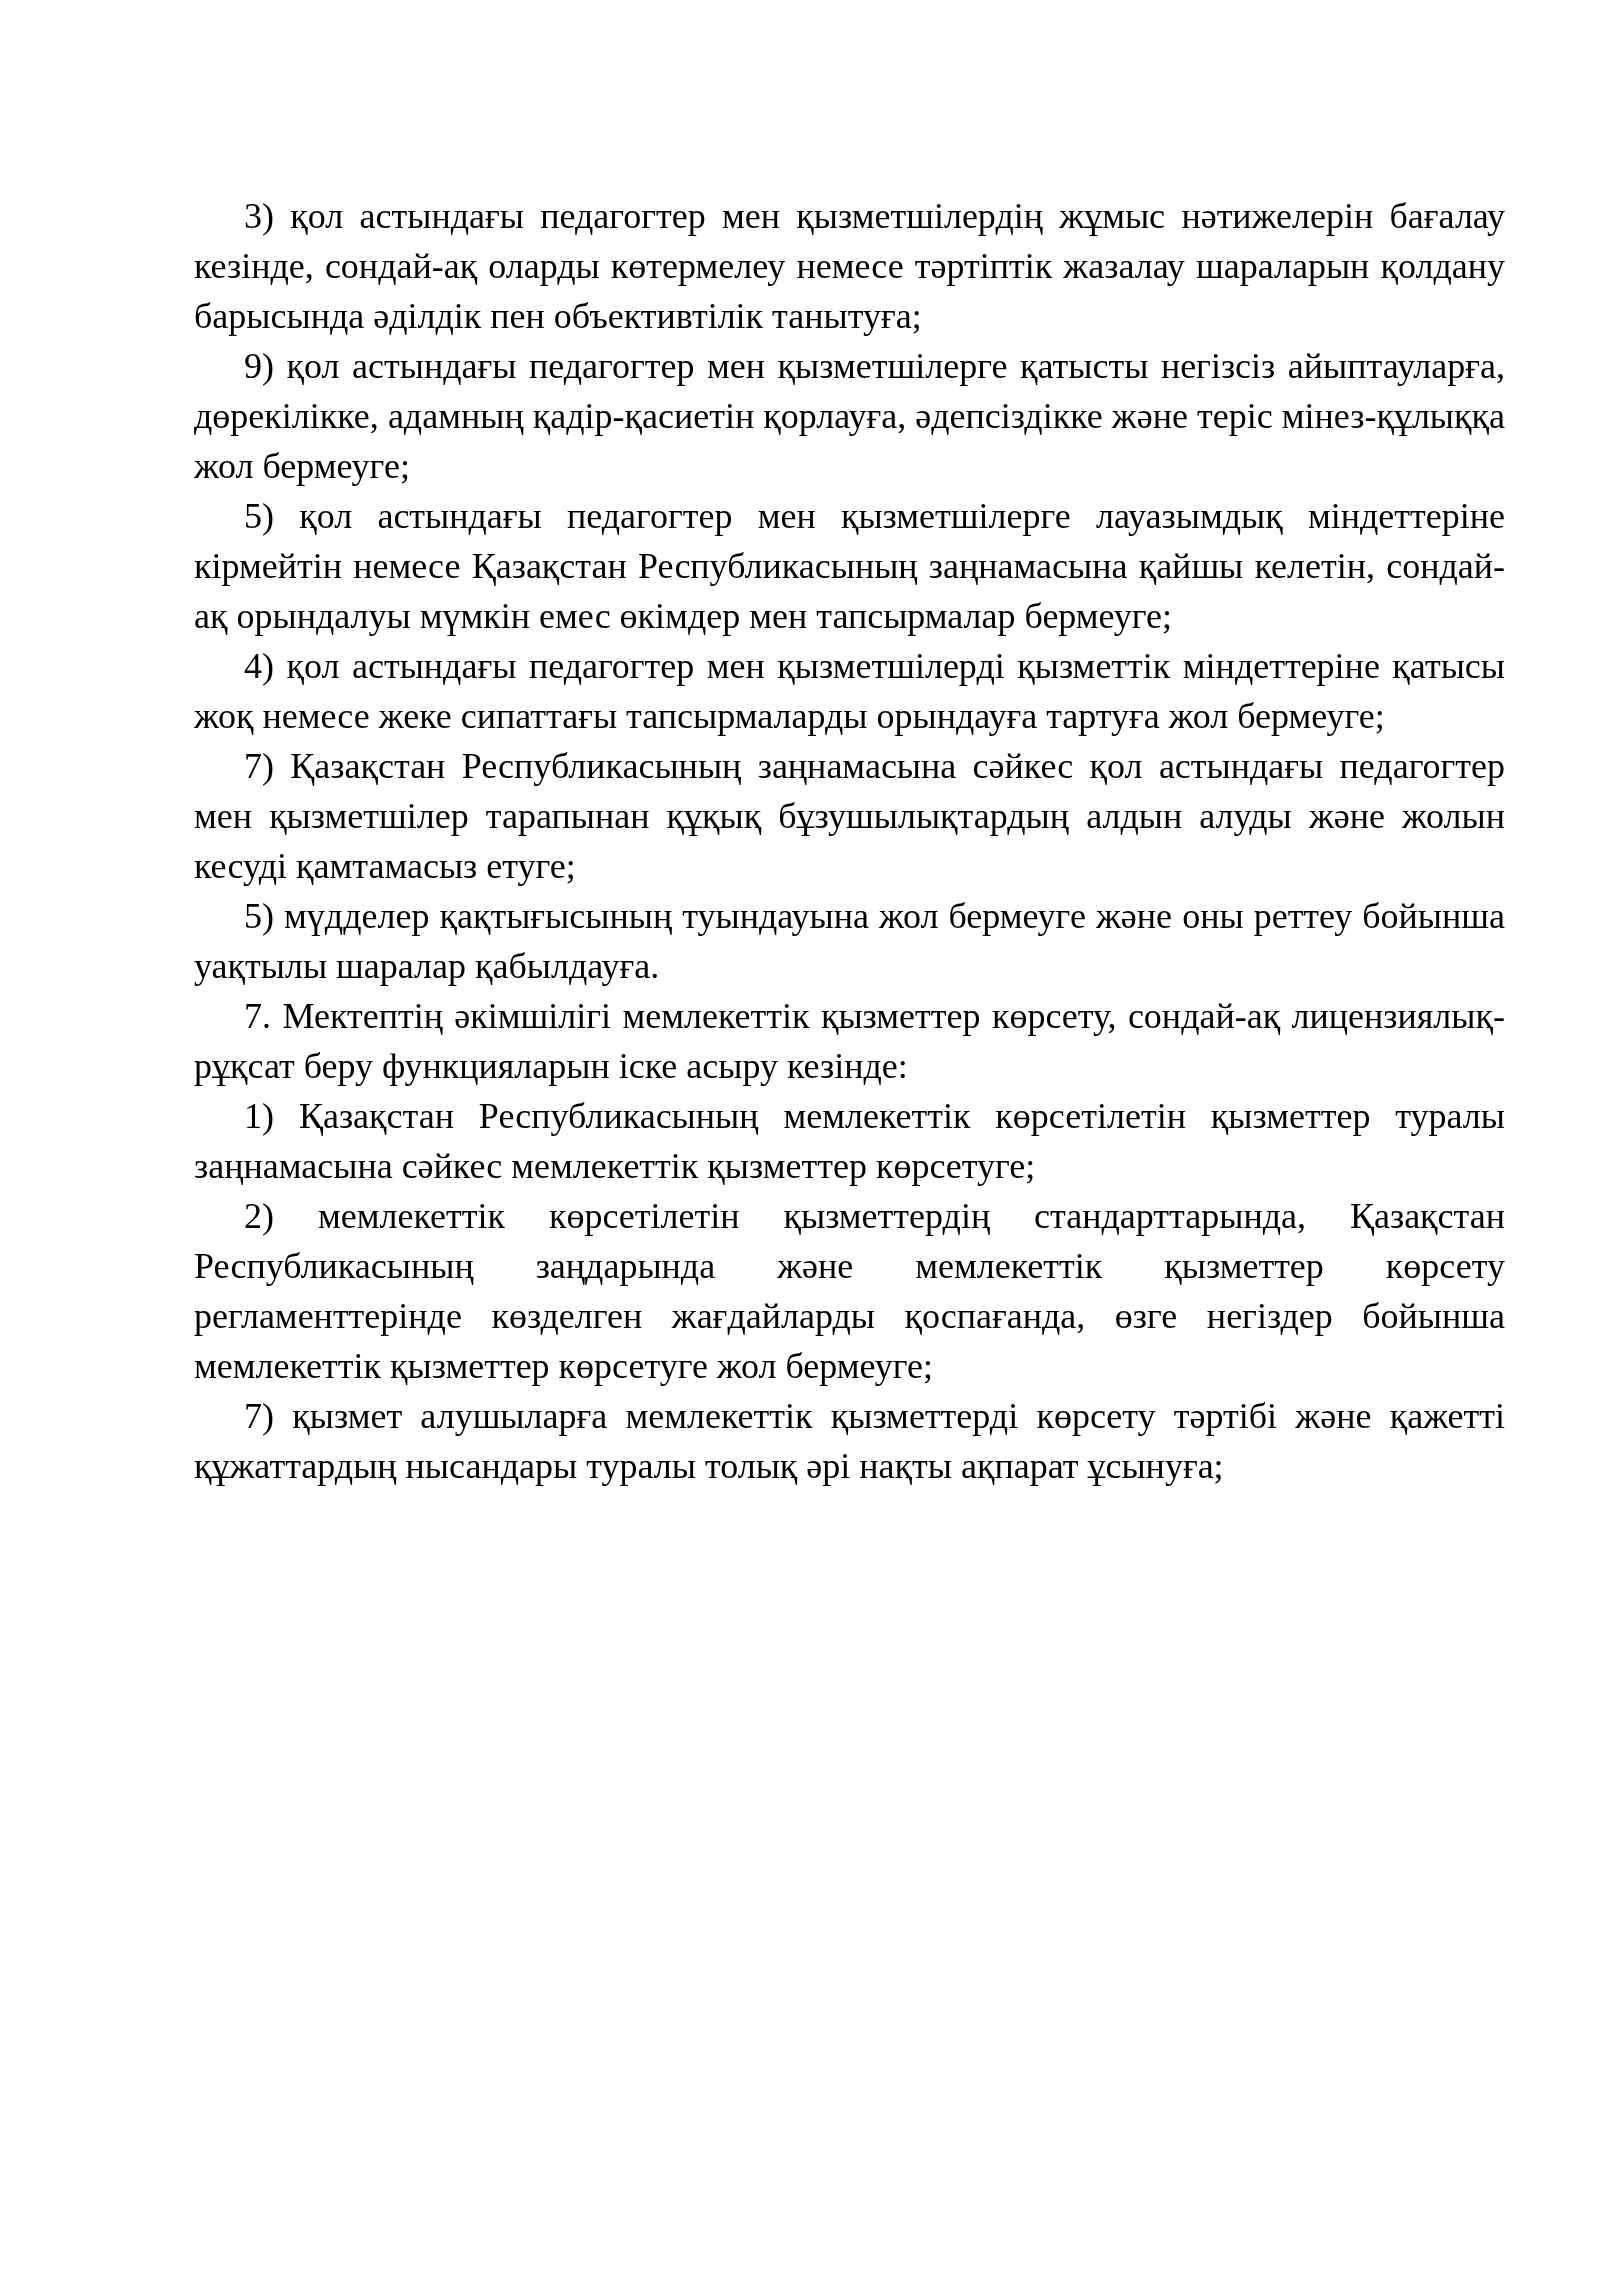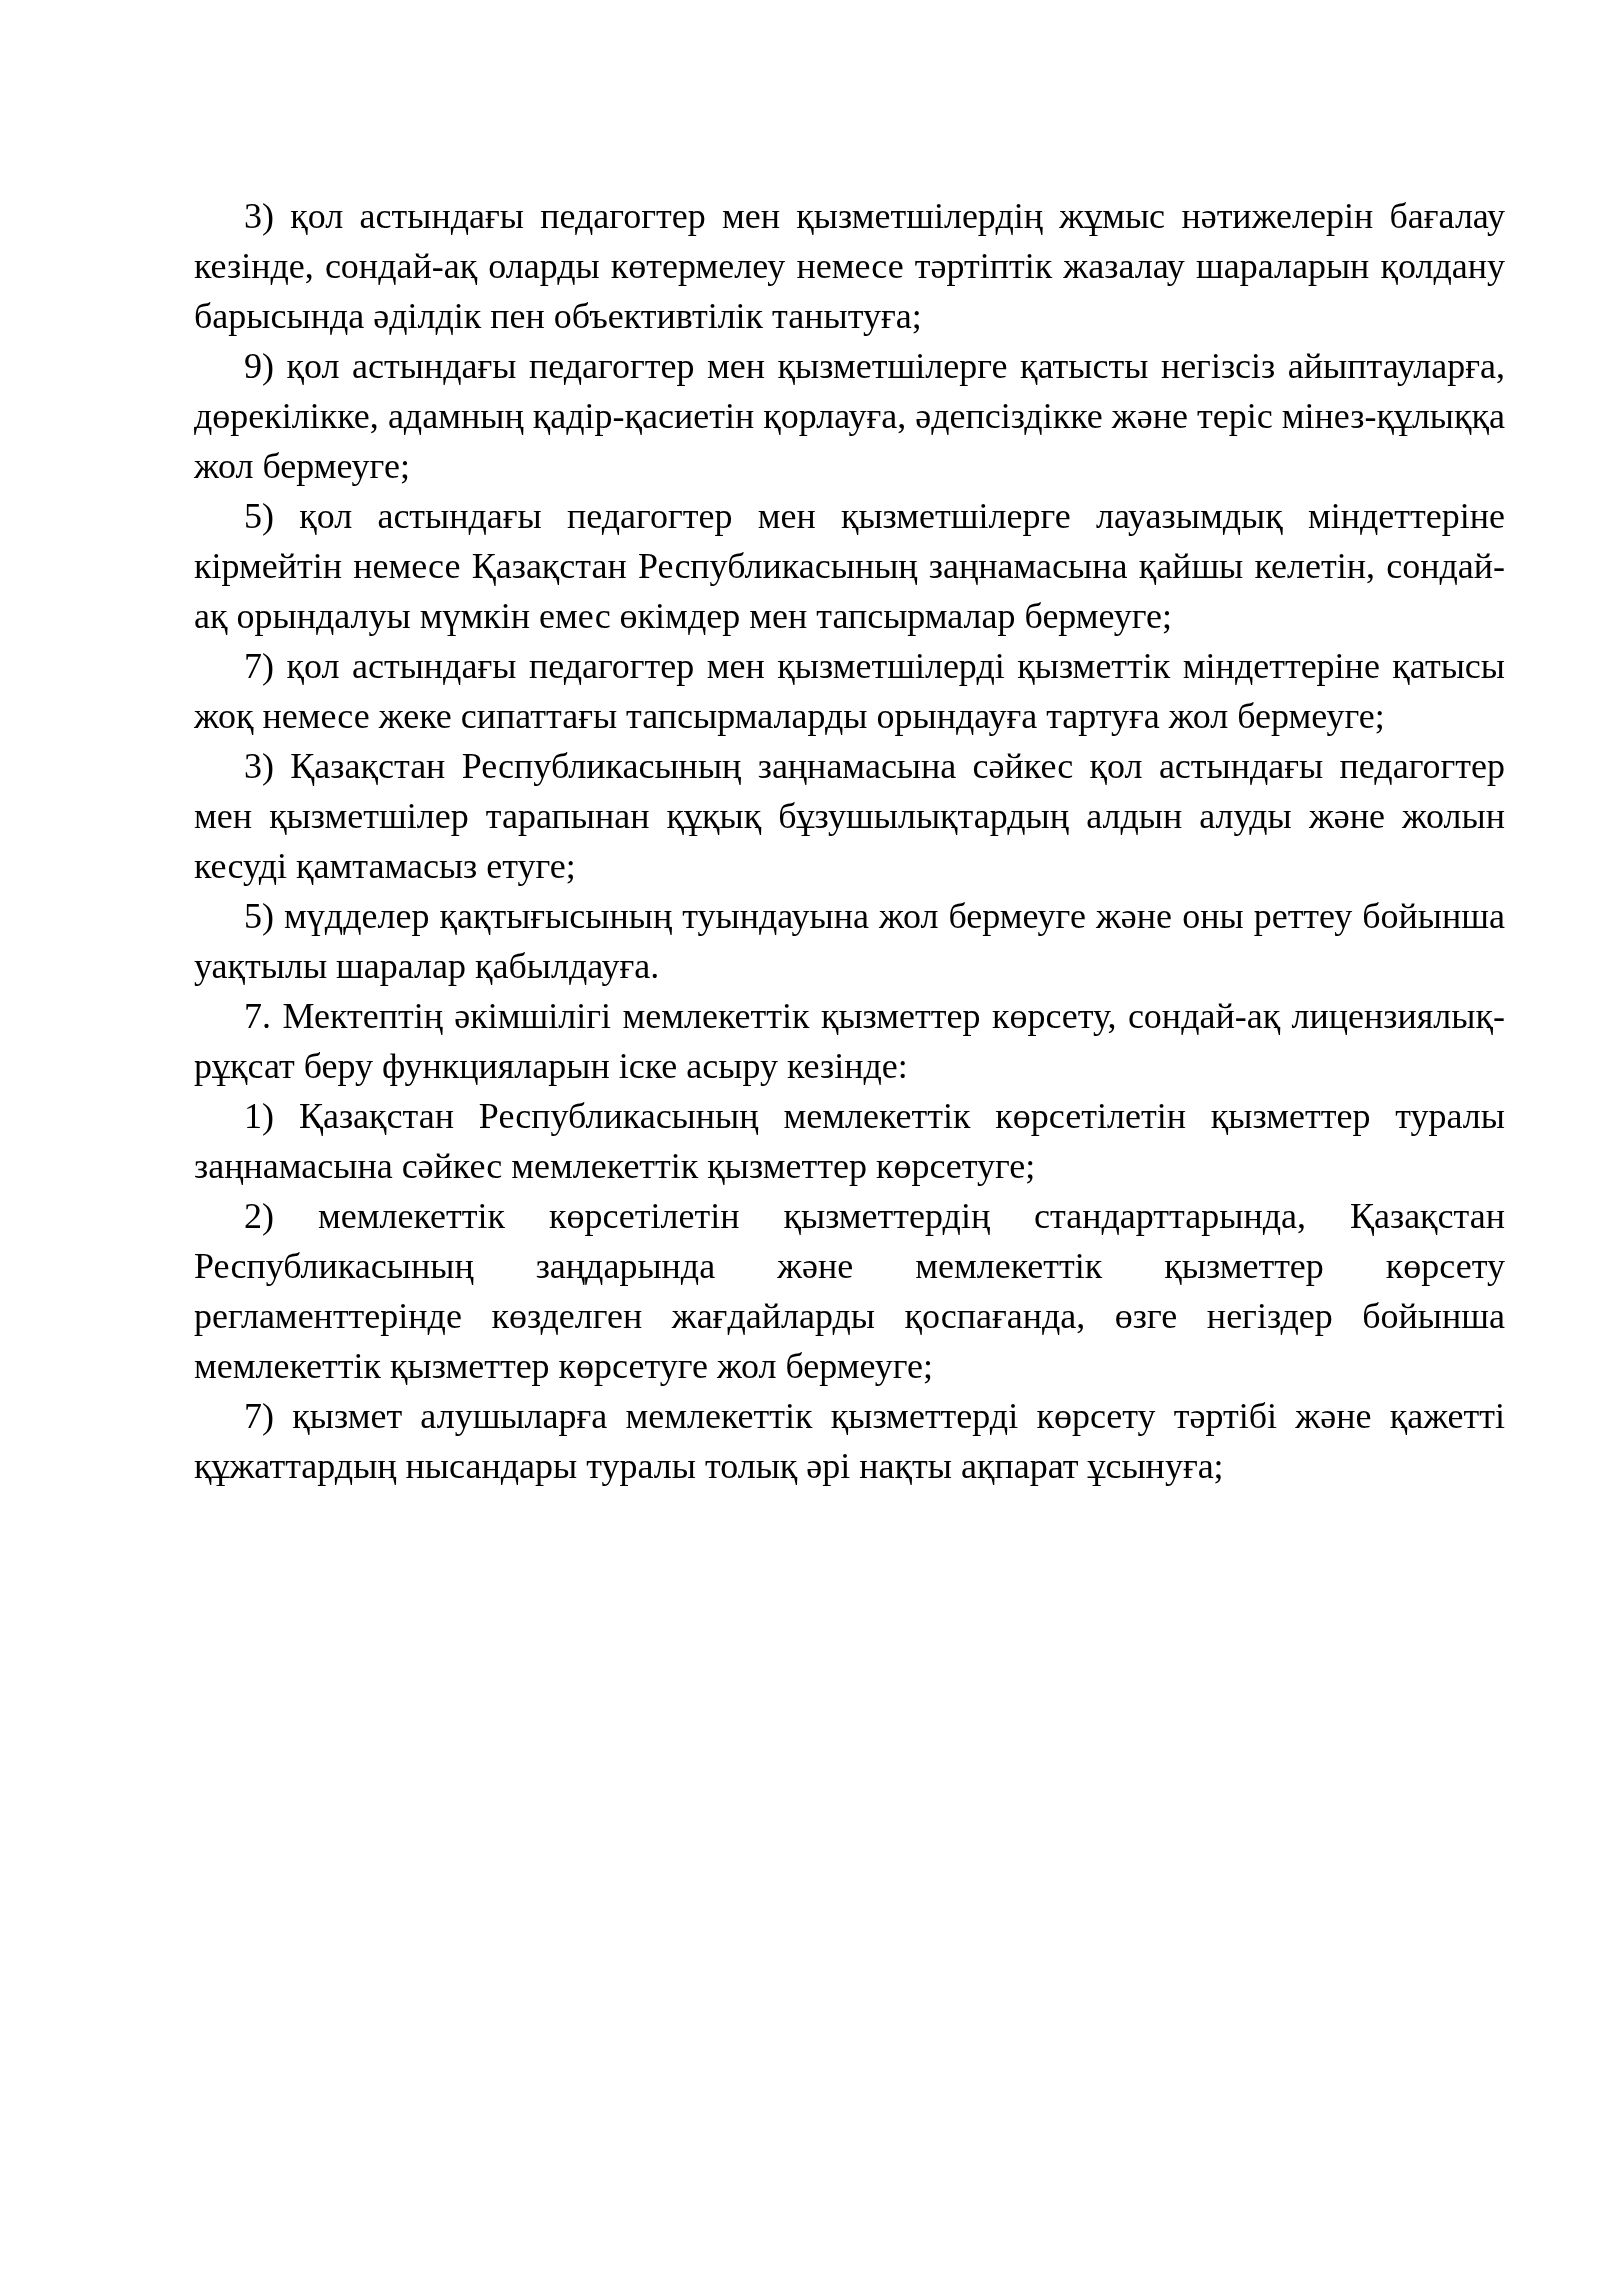--- a/index.html
+++ b/index.html
@@ -33,22 +33,22 @@
   }
 </style>
 </head>
 <body>
 
 <div class="page">
   <div class="text-block">
     <p>3) қол астындағы педагогтер мен қызметшілердің жұмыс нәтижелерін бағалау кезінде, сондай-ақ оларды көтермелеу немесе тәртіптік жазалау шараларын қолдану барысында әділдік пен объективтілік танытуға;</p>
     <p>9) қол астындағы педагогтер мен қызметшілерге қатысты негізсіз айыптауларға, дөрекілікке, адамның қадір-қасиетін қорлауға, әдепсіздікке және теріс мінез-құлыққа жол бермеуге;</p>
     <p>5) қол астындағы педагогтер мен қызметшілерге лауазымдық міндеттеріне кірмейтін немесе Қазақстан Республикасының заңнамасына қайшы келетін, сондай-ақ орындалуы мүмкін емес өкімдер мен тапсырмалар бермеуге;</p>
-    <p>7) қол астындағы педагогтер мен қызметшілерді қызметтік міндеттеріне қатысы жоқ немесе жеке сипаттағы тапсырмаларды орындауға тартуға жол бермеуге;</p>
-    <p>3) Қазақстан Республикасының заңнамасына сәйкес қол астындағы педагогтер мен қызметшілер тарапынан құқық бұзушылықтардың алдын алуды және жолын кесуді қамтамасыз етуге;</p>
+    <p>4) қол астындағы педагогтер мен қызметшілерді қызметтік міндеттеріне қатысы жоқ немесе жеке сипаттағы тапсырмаларды орындауға тартуға жол бермеуге;</p>
+    <p>7) Қазақстан Республикасының заңнамасына сәйкес қол астындағы педагогтер мен қызметшілер тарапынан құқық бұзушылықтардың алдын алуды және жолын кесуді қамтамасыз етуге;</p>
     <p>5) мүдделер қақтығысының туындауына жол бермеуге және оны реттеу бойынша уақтылы шаралар қабылдауға.</p>
     <p>7. Мектептің әкімшілігі мемлекеттік қызметтер көрсету, сондай-ақ лицензиялық-рұқсат беру функцияларын іске асыру кезінде:</p>
     <p>1) Қазақстан Республикасының мемлекеттік көрсетілетін қызметтер туралы заңнамасына сәйкес мемлекеттік қызметтер көрсетуге;</p>
     <p>2) мемлекеттік көрсетілетін қызметтердің стандарттарында, Қазақстан Республикасының заңдарында және мемлекеттік қызметтер көрсету регламенттерінде көзделген жағдайларды қоспағанда, өзге негіздер бойынша мемлекеттік қызметтер көрсетуге жол бермеуге;</p>
     <p>7) қызмет алушыларға мемлекеттік қызметтерді көрсету тәртібі және қажетті құжаттардың нысандары туралы толық әрі нақты ақпарат ұсынуға;</p>
   </div>
 </div>
 
 
 </body></html>

